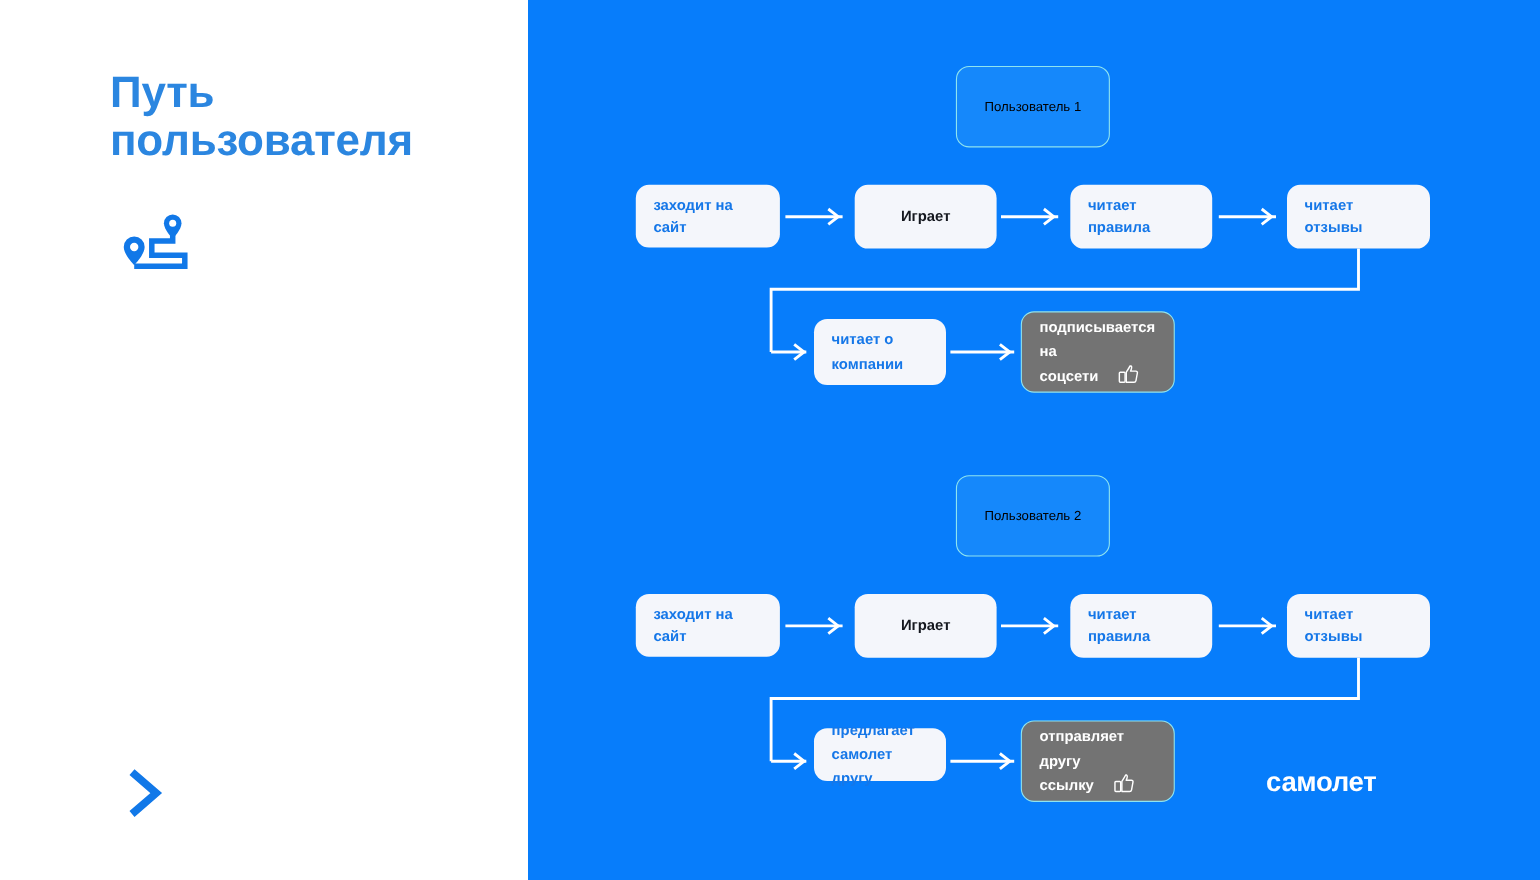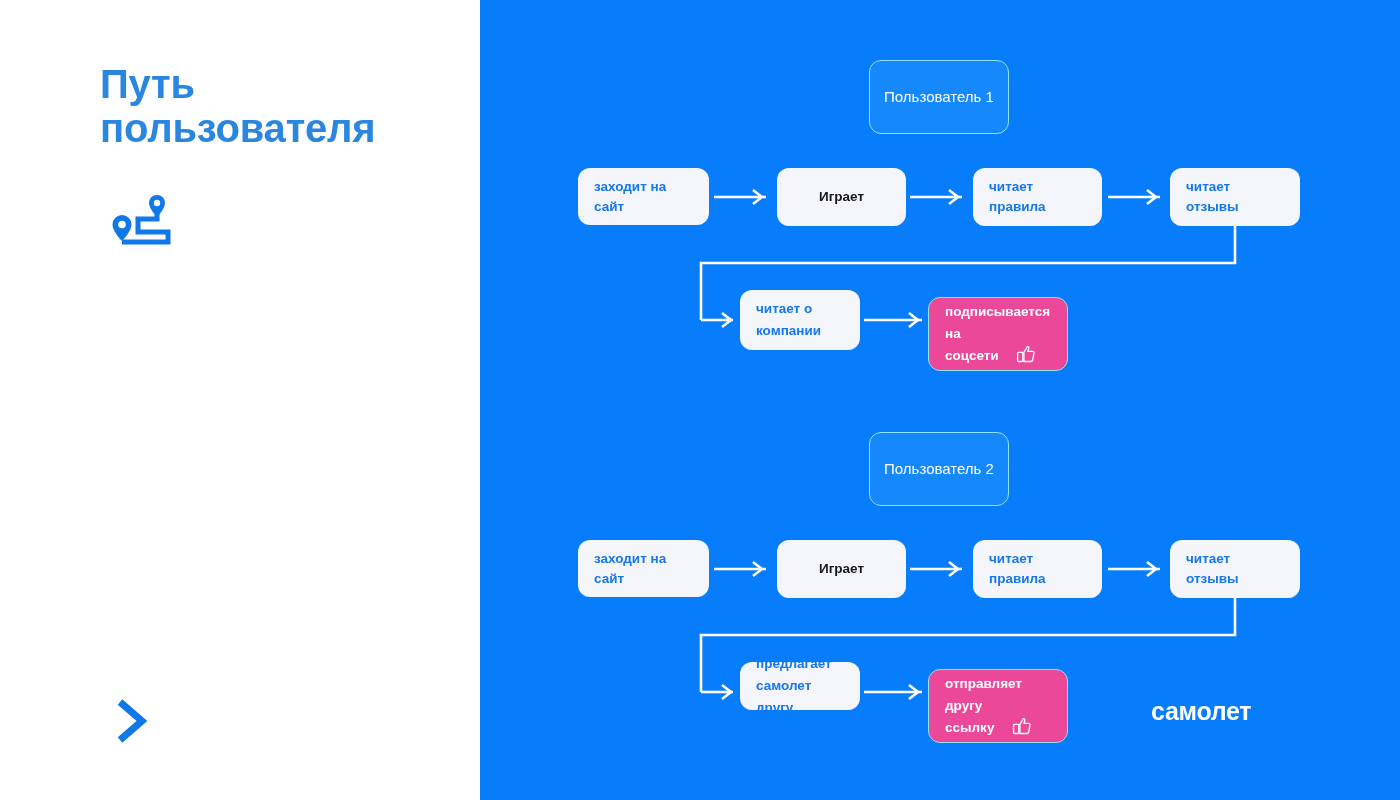--- a/index.html
+++ b/index.html
@@ -98,33 +98,32 @@
   }
   
   .node.light-dark {
     background: #f4f6fb;
     color: #15181f;
     justify-content: center;
     font-weight: 700;
   }
   
   .node.outline {
-    background: #ec4899;
+    background: #737373;
     border: 1.6px solid #8fe4ef;
     color: #ffffff;
     padding: 0 16px;
-    margin-top: 14px;
   }
   .node.persona {
     background: #1588fb;
     border: 1.6px solid #8fe4ef;
-    color: #ffffff;
+    color: #000000;
     justify-content: center;
     font-weight: 400;
-    font-size: 15px;
+    font-size: 12px;
   }
   .node .txt {
     display: block;
   }
   .node.two-line .txt {
     line-height: 22px;
   }
   .thumb-icon {
     display: inline-block;
     vertical-align: -5px;

